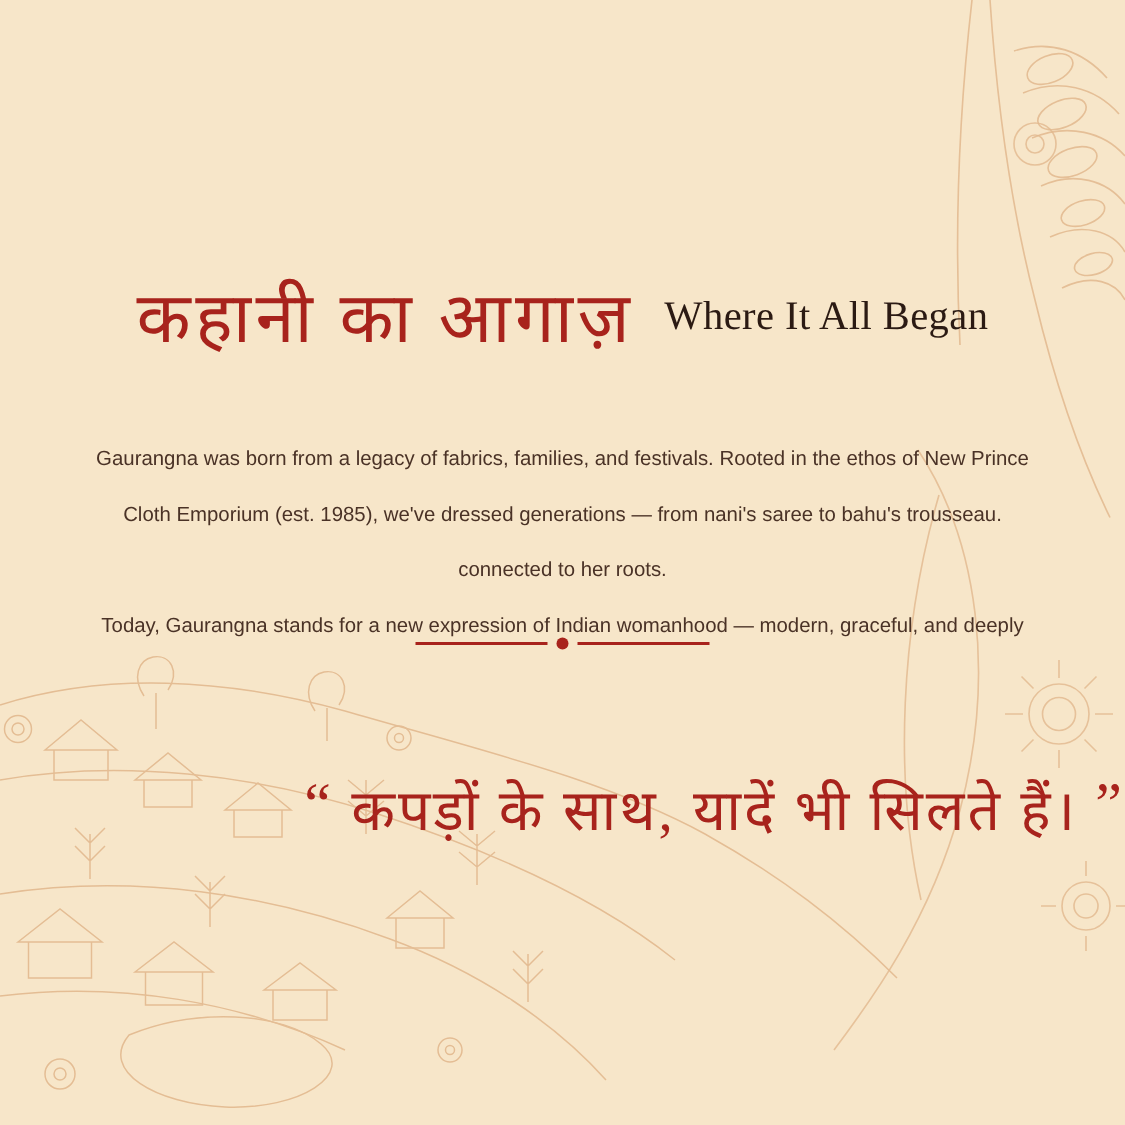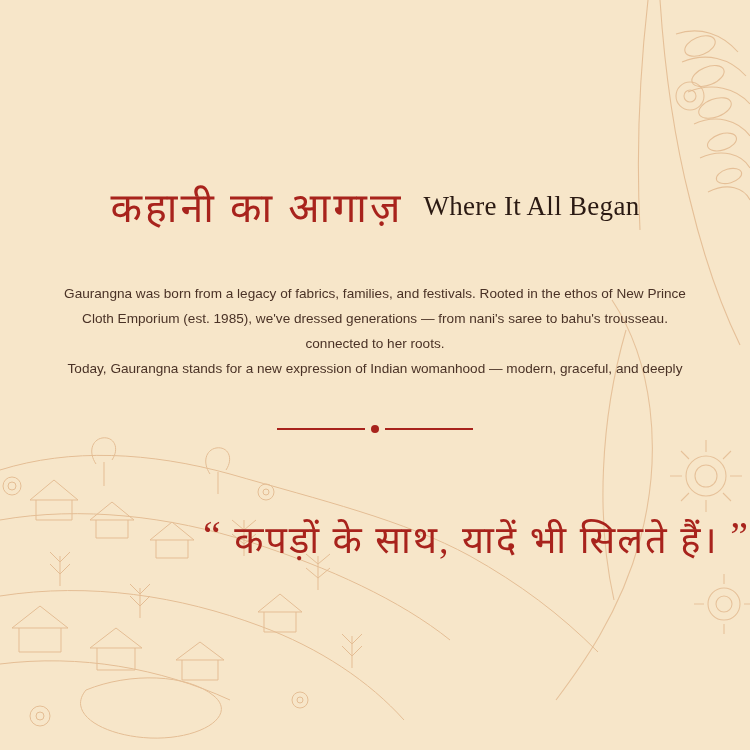--- a/index.html
+++ b/index.html
@@ -40,21 +40,21 @@
   .headline {
     position: absolute;
     top: 178px;
     left: 0;
     width: 750px;
     text-align: center;
     white-space: nowrap;
   }
   .headline .hindi {
     font-family: "Liberation Serif", serif;
-    font-size: 41px;
+    font-size: 47px;
     color: #a8231c;
     letter-spacing: 3px;
     vertical-align: middle;
   }
   .headline .english {
     font-family: "Liberation Serif", serif;
     font-size: 27px;
     color: #2b1a13;
     margin-left: 20px;
     vertical-align: middle;
@@ -65,21 +65,21 @@
     position: absolute;
     top: 281px;
     left: 45px;
     width: 660px;
     text-align: center;
     font-size: 13.6px;
     line-height: 25px;
     color: #4a3226;
   }
   .body-copy p {
-    margin: 0;
+    margin: 12px;
   }
 
   
   .divider {
     position: absolute;
     top: 425px;
     left: 0;
     width: 750px;
     display: flex;
     align-items: center;

